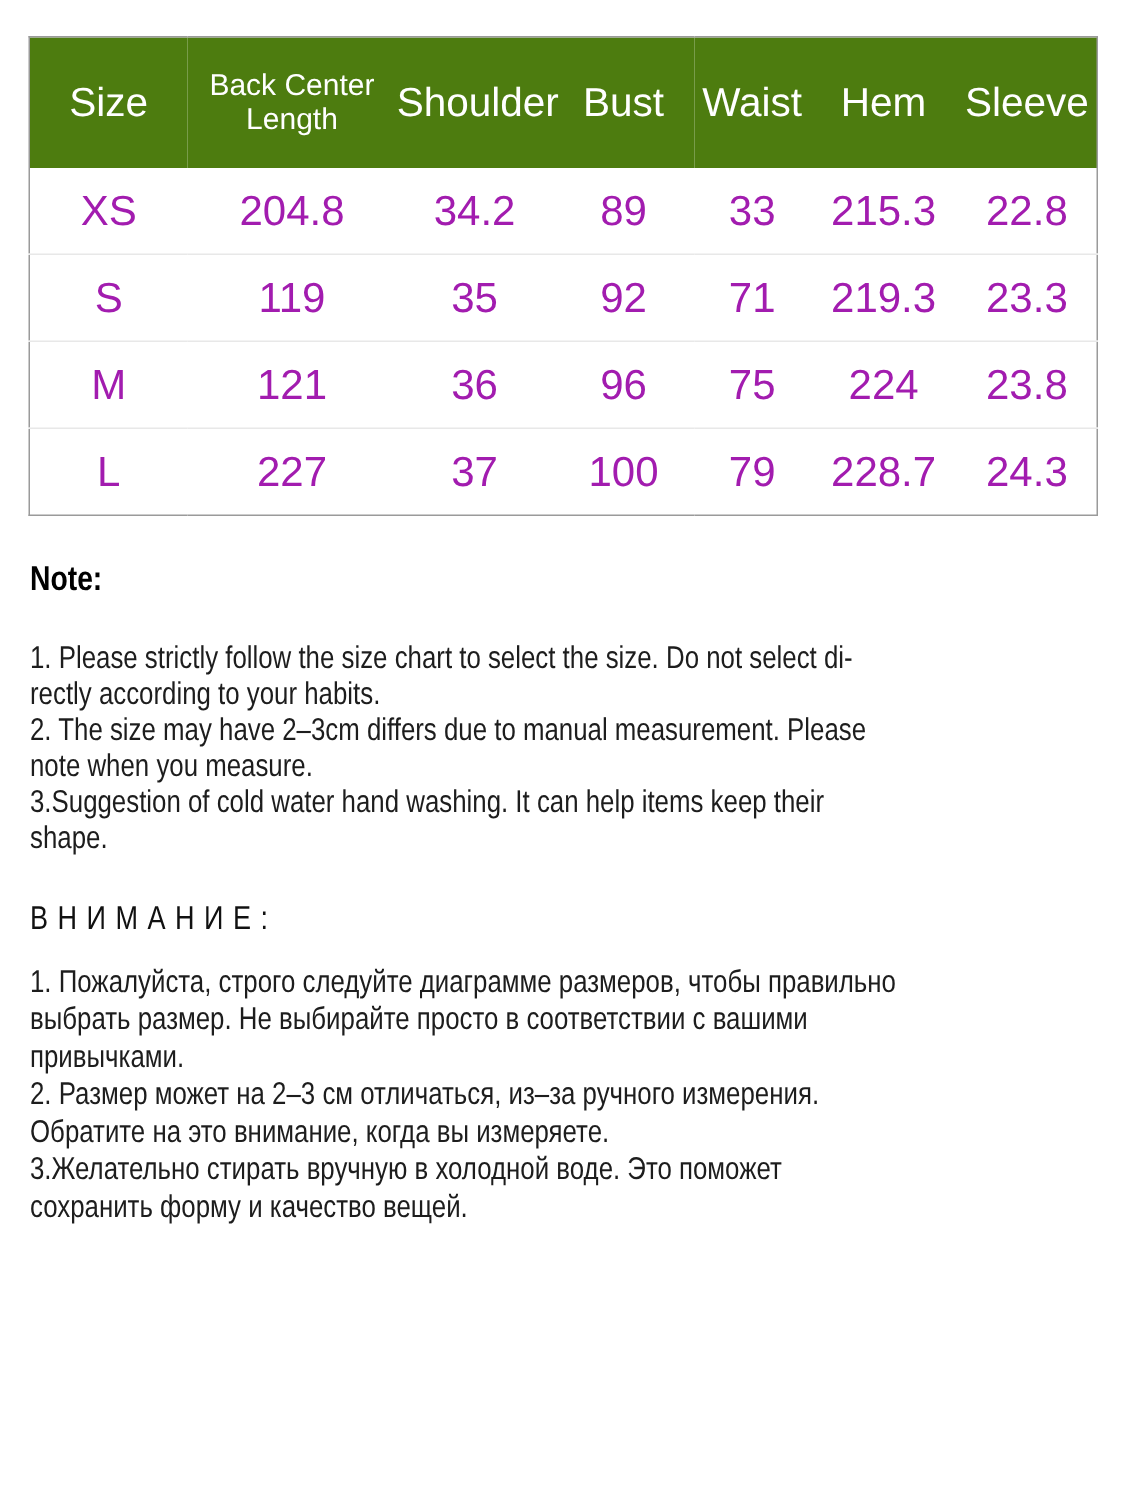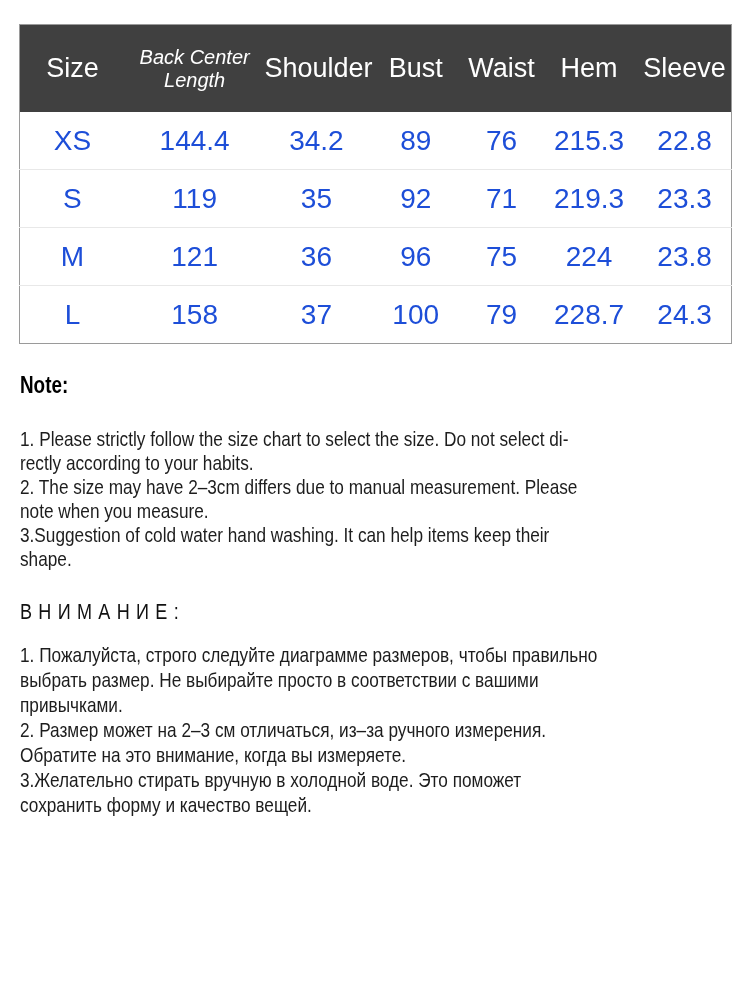--- a/index.html
+++ b/index.html
@@ -20,30 +20,30 @@
   .t-reg { font-weight: 400; letter-spacing: 2px; }
   .t-bold { font-weight: 700; margin-left: 8px; letter-spacing: 1px; }
 
   
   .size-table {
     border-collapse: collapse; table-layout: fixed;
     margin: 24px 0 0 19px; width: 713px;
     border: 1px solid #9a9a9a;
   }
   .size-table thead th {
-    background: #404040; color: #ffffff; font-weight: 400;
+    background: #4d7c0f; color: #ffffff; font-weight: 400;
     height: 87px; font-size: 27px; text-align: center; vertical-align: middle;
     padding: 0; border: none;
   }
   .size-table thead th.small {
-    font-size: 20px; line-height: 1.15; white-space: pre-line; font-style: italic;
+    font-size: 20px; line-height: 1.15; white-space: pre-line;
   }
   .size-table tbody td {
     height: 57px; text-align: center; vertical-align: middle;
-    font-size: 28px; color: #1d4ed8; padding: 0;
+    font-size: 28px; color: #a21caf; padding: 0;
     border-top: 1px solid #e8e8e8;
     margin-top: 41px;
   }
   .size-table tbody tr:first-child td { border-top: none; }
 
   
   .condensed {
     width: 862px; transform: scaleX(0.82); transform-origin: 0 0;
     margin: 28px 0 0 20px; color: #1d1d1d;
   }
@@ -85,24 +85,24 @@
         <th>Shoulder</th>
         <th>Bust</th>
         <th>Waist</th>
         <th>Hem</th>
         <th>Sleeve</th>
       </tr>
     </thead>
     <tbody>
       <tr>
         <td>XS</td>
-        <td>144.4</td>
+        <td>204.8</td>
         <td>34.2</td>
         <td>89</td>
-        <td>76</td>
+        <td>33</td>
         <td>215.3</td>
         <td>22.8</td>
       </tr>
       <tr>
         <td>S</td>
         <td>119</td>
         <td>35</td>
         <td>92</td>
         <td>71</td>
         <td>219.3</td>
@@ -112,21 +112,21 @@
         <td>M</td>
         <td>121</td>
         <td>36</td>
         <td>96</td>
         <td>75</td>
         <td>224</td>
         <td>23.8</td>
       </tr>
       <tr>
         <td>L</td>
-        <td>158</td>
+        <td>227</td>
         <td>37</td>
         <td>100</td>
         <td>79</td>
         <td>228.7</td>
         <td>24.3</td>
       </tr>
     </tbody>
   </table>
 
   <section class="condensed">

